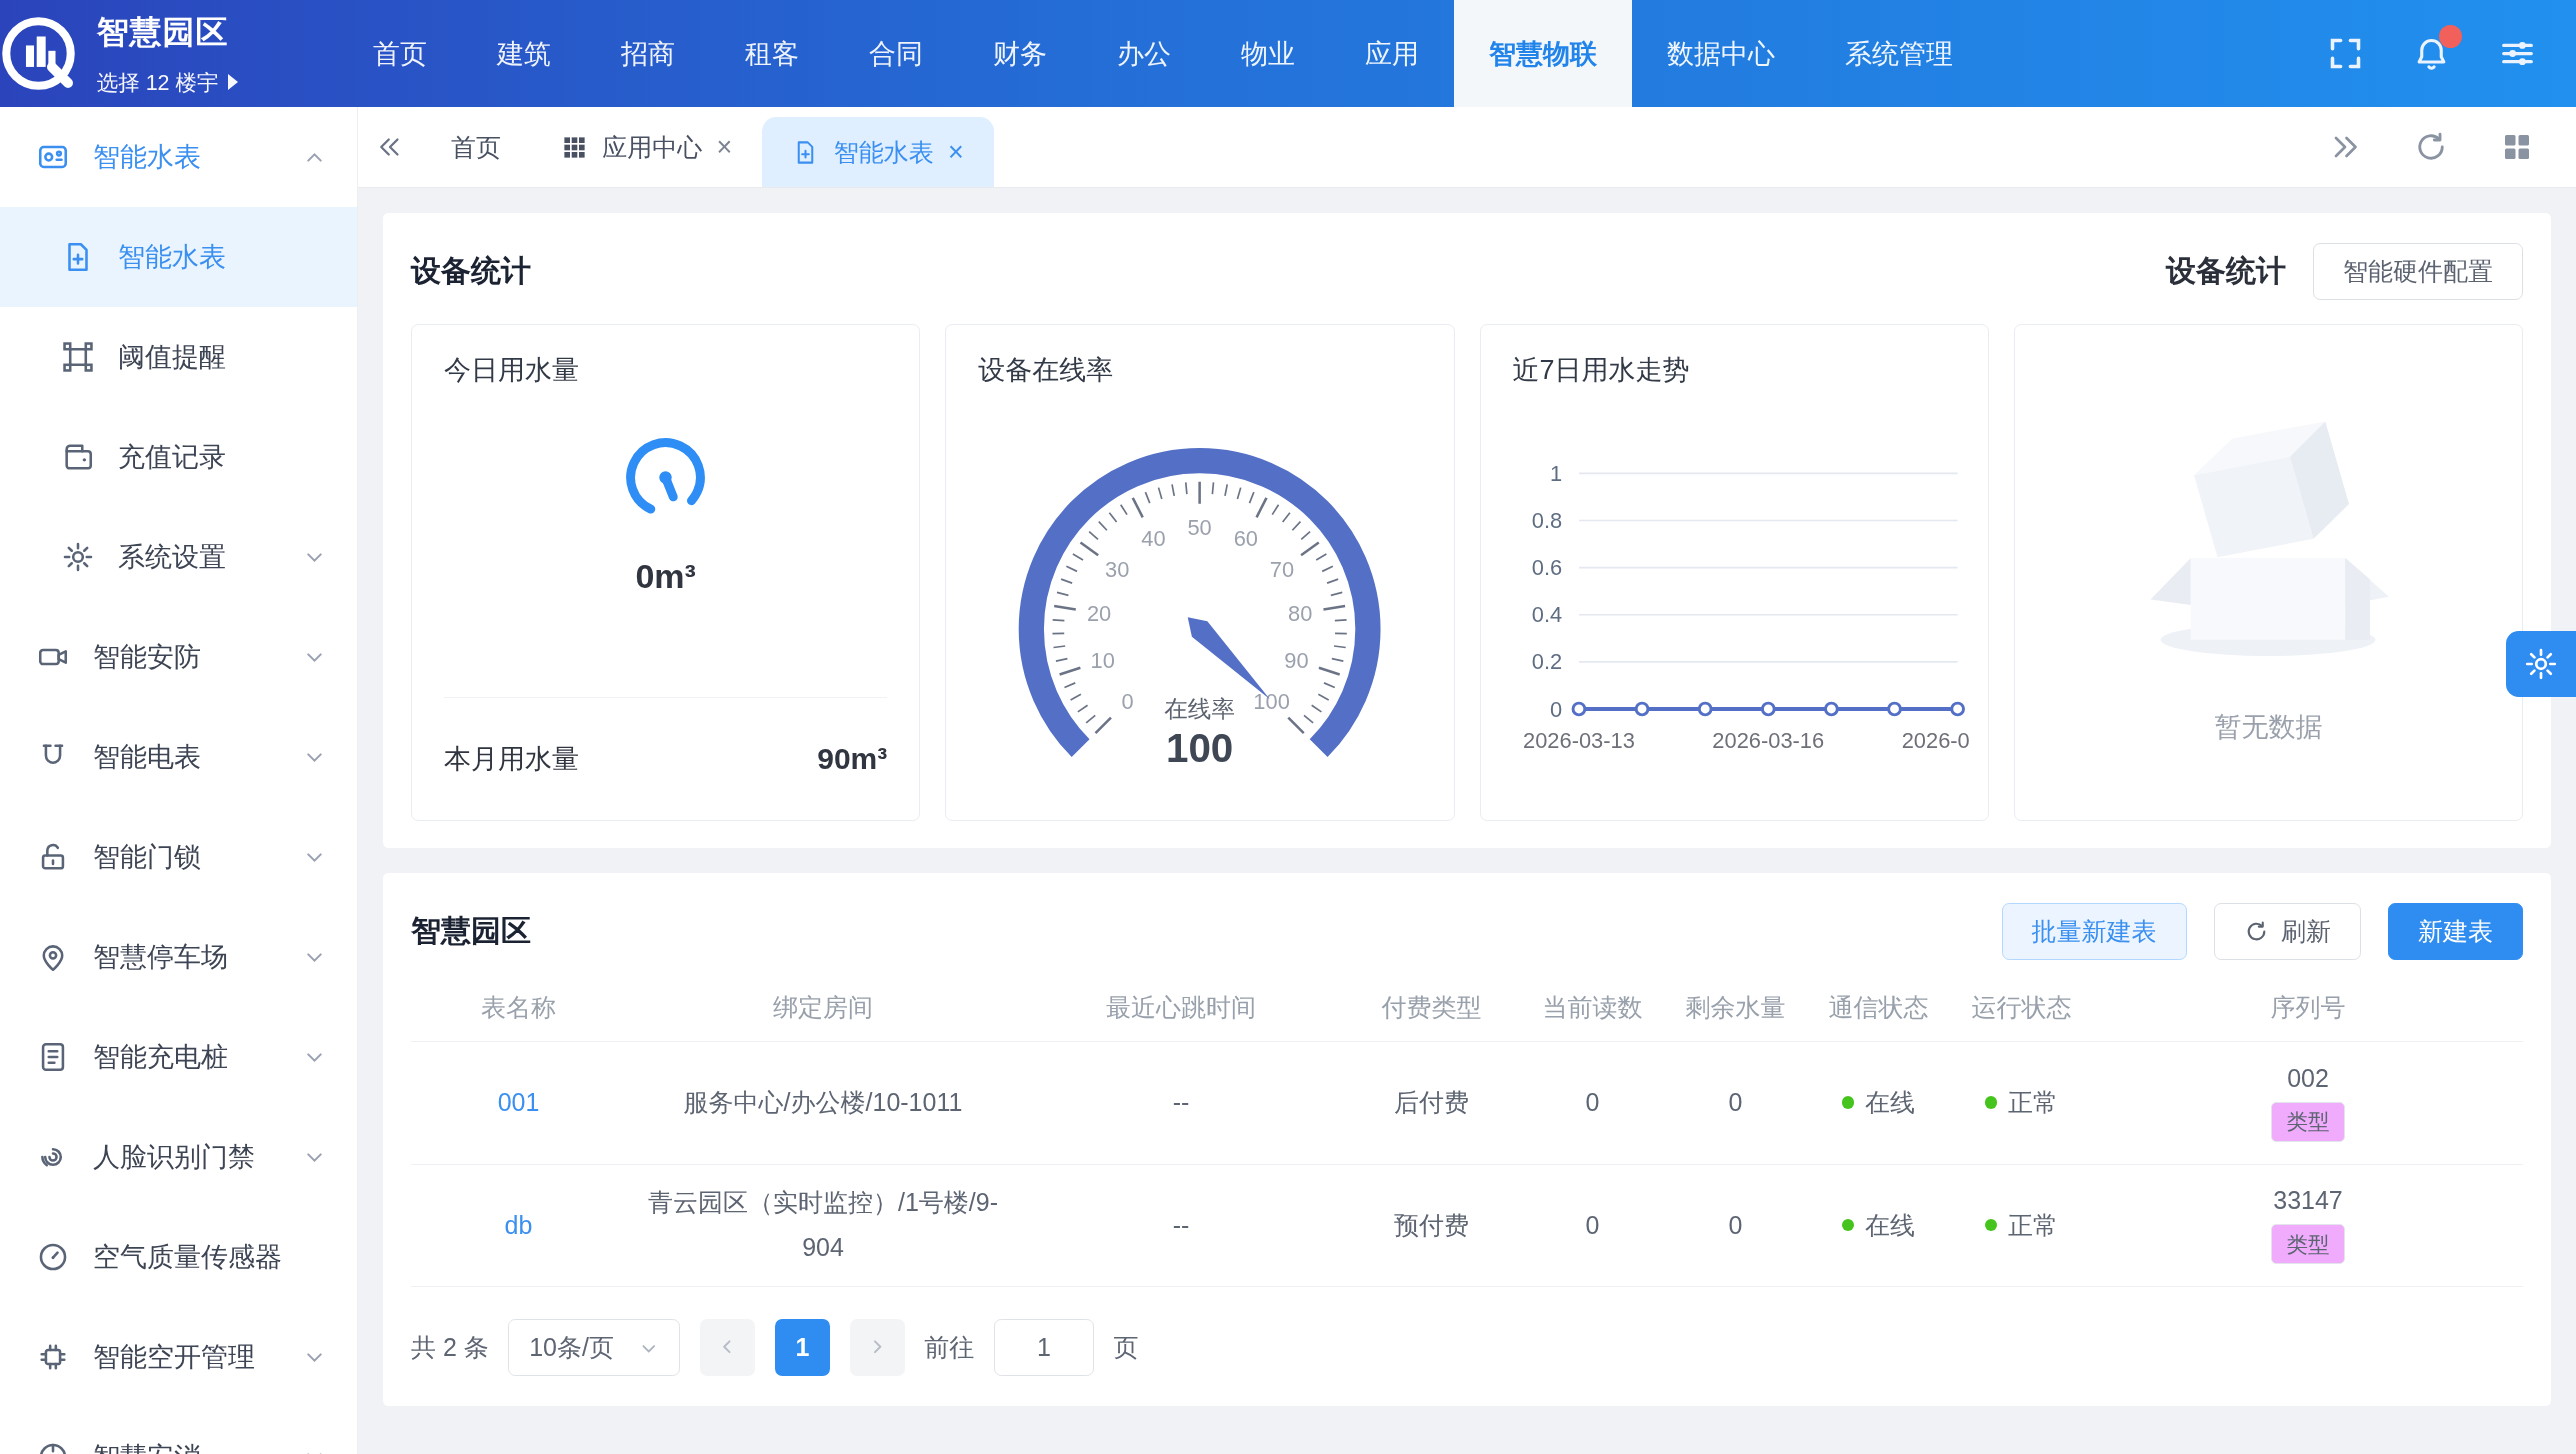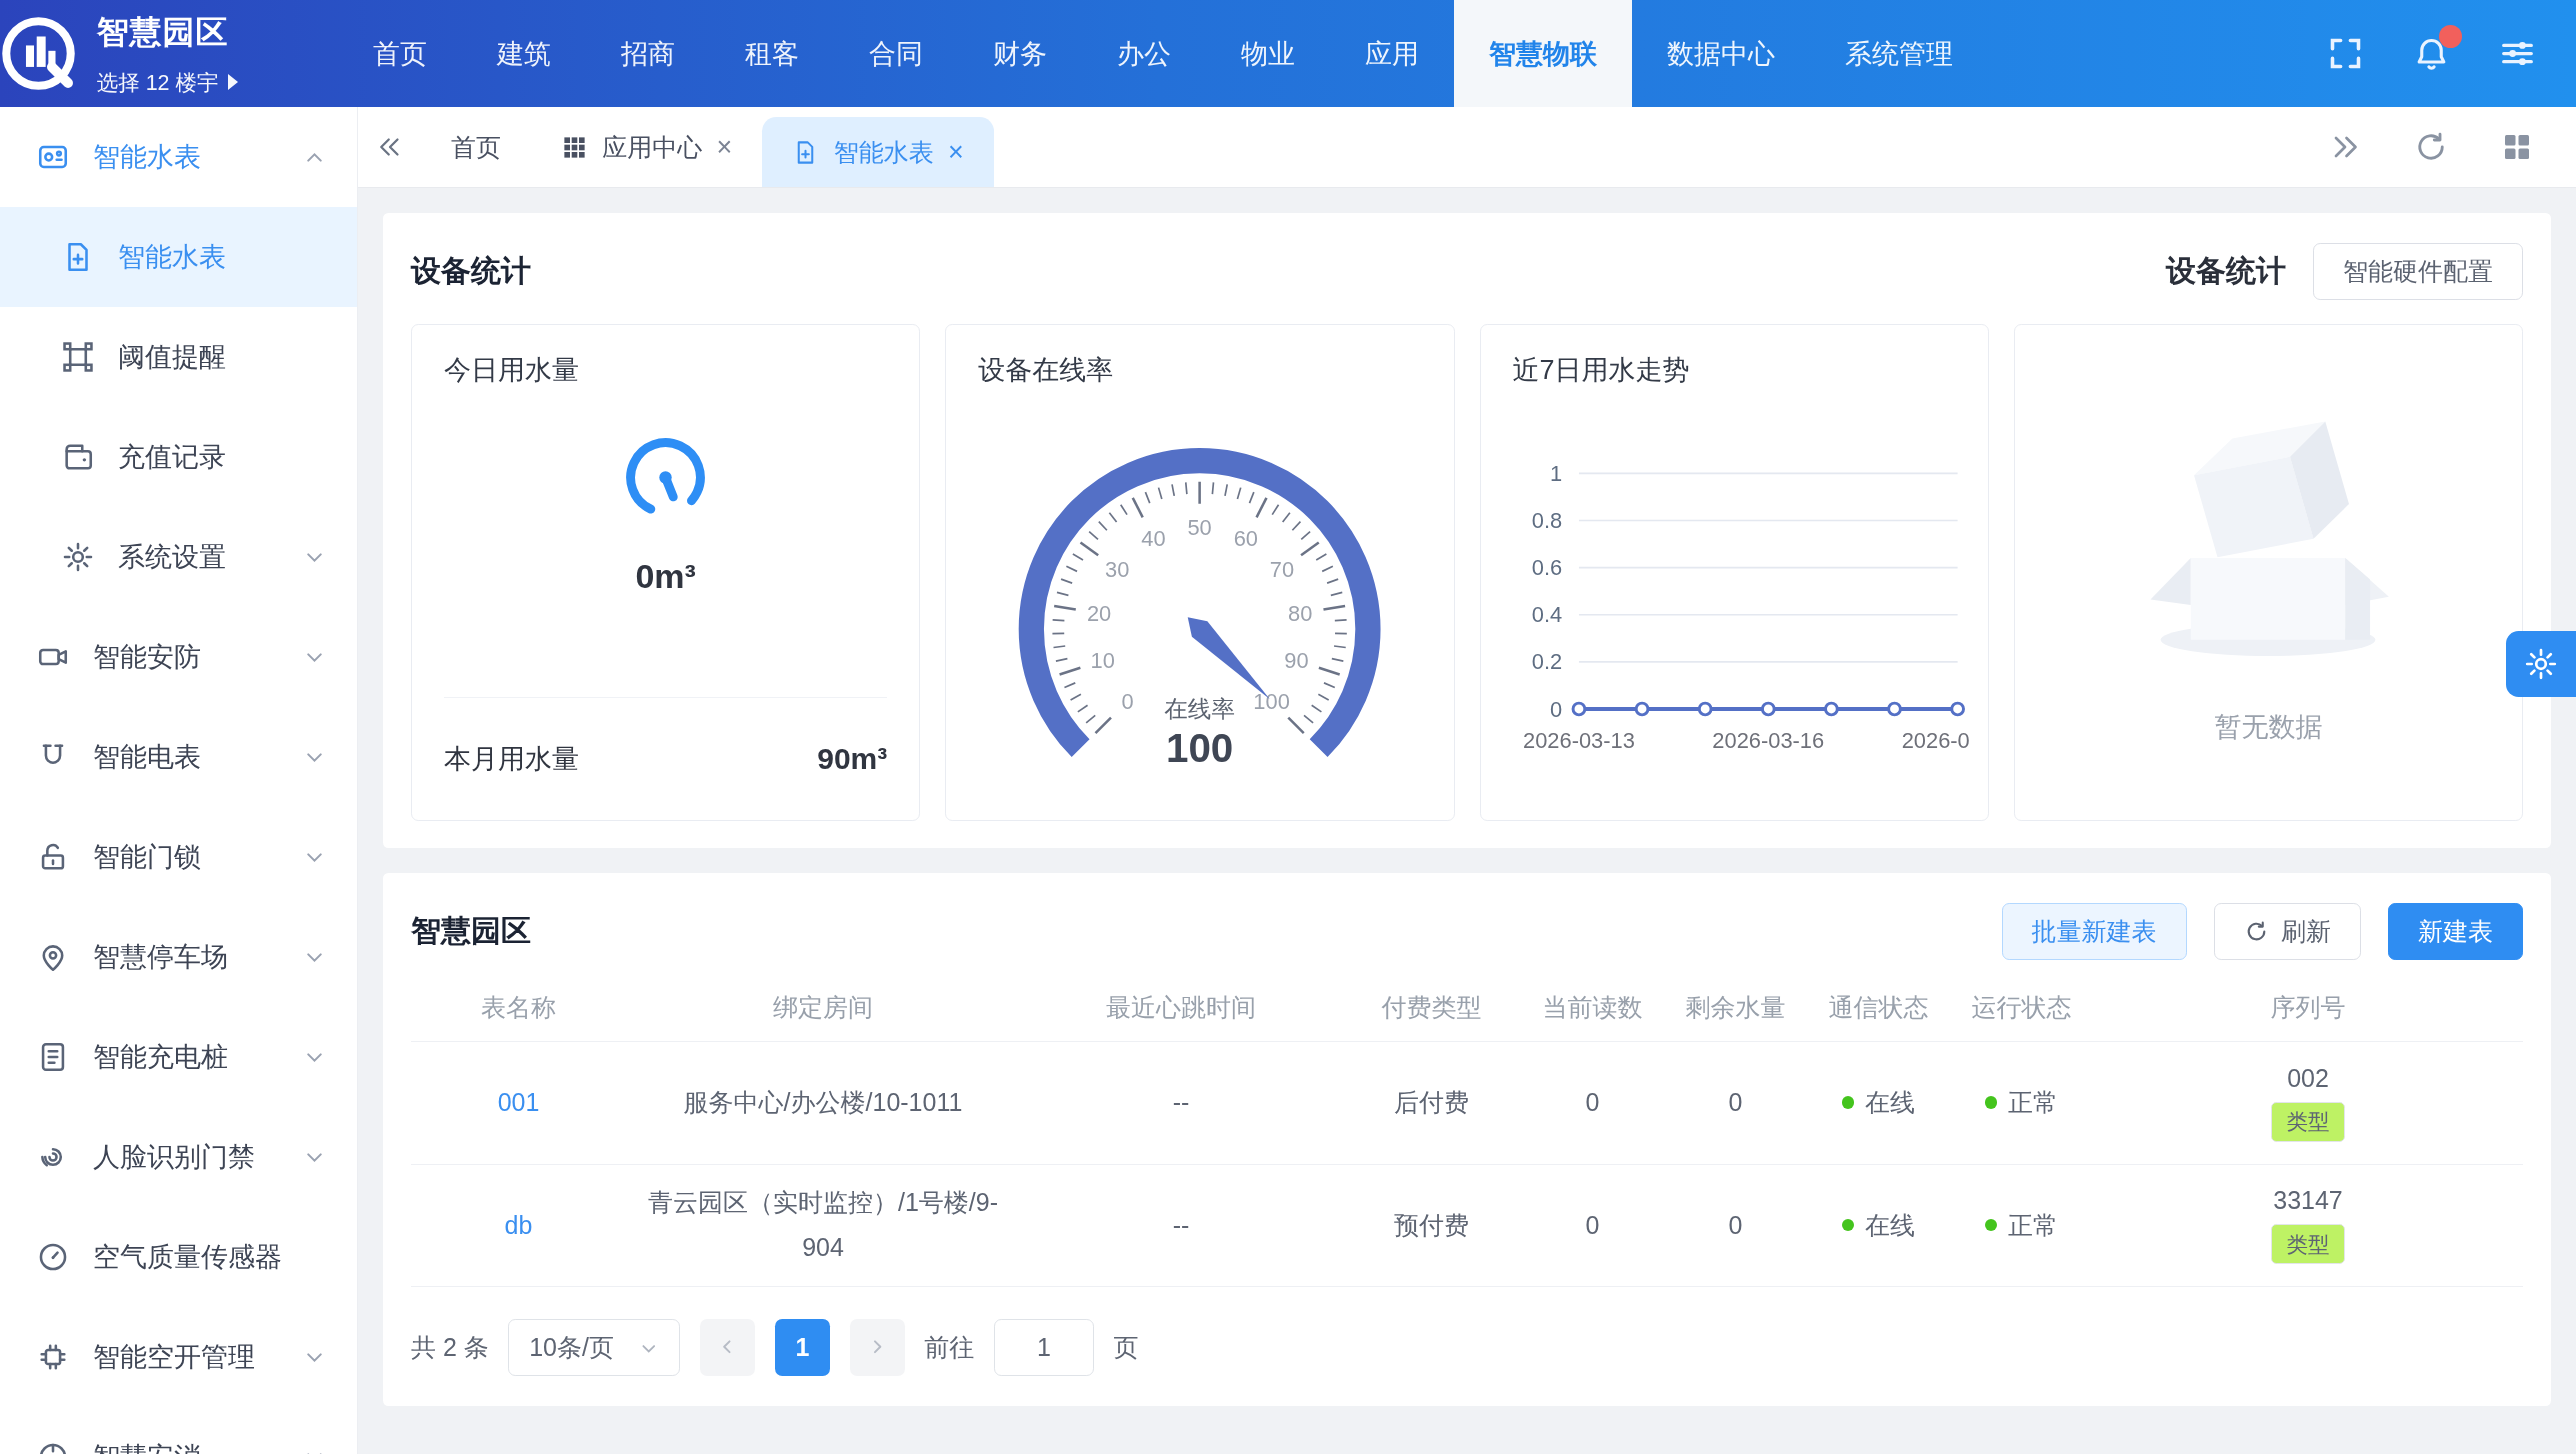--- a/index.html
+++ b/index.html
@@ -93,21 +93,21 @@
   .tbl-head,.tbl-row{display:grid;grid-template-columns:215px 394px 322px 179px 143px 143px 143px 143px 1fr;
                      align-items:center;text-align:center;}
   .tbl-head{height:66px;font-size:25px;color:#98a0ab;font-weight:500;}
   .tbl-row{min-height:123px;border-top:1.8px solid #eef0f4;font-size:25px;color:#5d6472;padding:12.5px 0;}
   .tbl-row:last-of-type{border-bottom:1.8px solid #eef0f4;}
   .cell-link{color:#3a8ff0;cursor:pointer;}
   .dot{width:12.5px;height:12.5px;border-radius:50%;background:#44c41d;display:inline-block;margin-right:10.7px;vertical-align:middle;}
   .st{vertical-align:middle;}
   .serial-num{font-size:25px;color:#5d6472;}
   .tag{display:inline-block;border:1.8px solid #e2e5ea;border-radius:5.4px;padding:4.5px 14.3px;font-size:21.5px;
-       color:#5d6472;margin-top:9px;background:#bef264;cursor:pointer;}
+       color:#5d6472;margin-top:9px;background:#f0abfc;cursor:pointer;}
   .room{line-height:1.8;padding:0 9px;}
 
   
   .pager{display:flex;align-items:center;gap:19.7px;margin-top:32px;
          font-size:25px;color:#5d6472;}
   .pg-select{width:172px;height:57px;border:1.8px solid #dfe3e8;border-radius:7.2px;display:flex;align-items:center;
              justify-content:space-between;padding:0 19.7px;color:#5d6472;cursor:pointer;background:#fff;}
   .pg-select .chev{width:21.5px;height:21.5px;color:#aeb4bf;}
   .pg-select .chev svg{width:100%;height:100%;}
   .pg-btn{width:55px;height:57px;background:#f3f4f6;border-radius:7.2px;display:flex;align-items:center;

